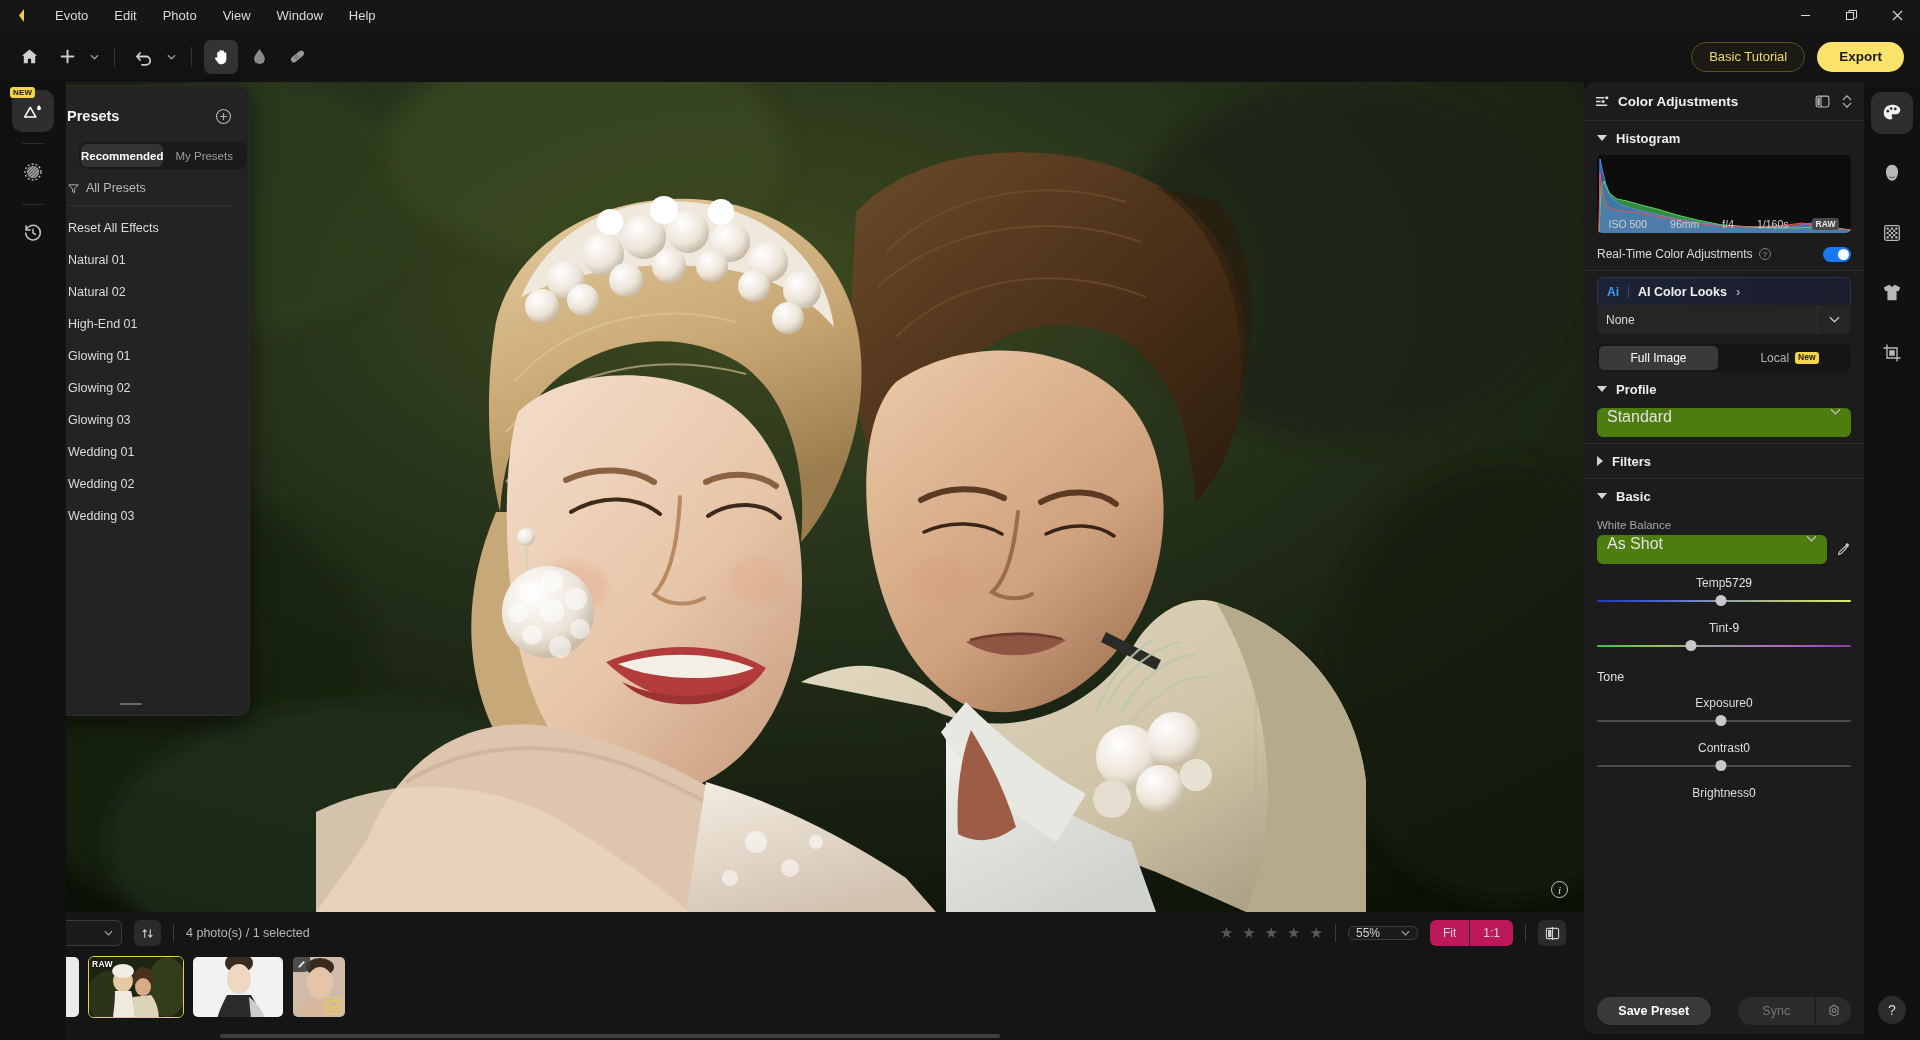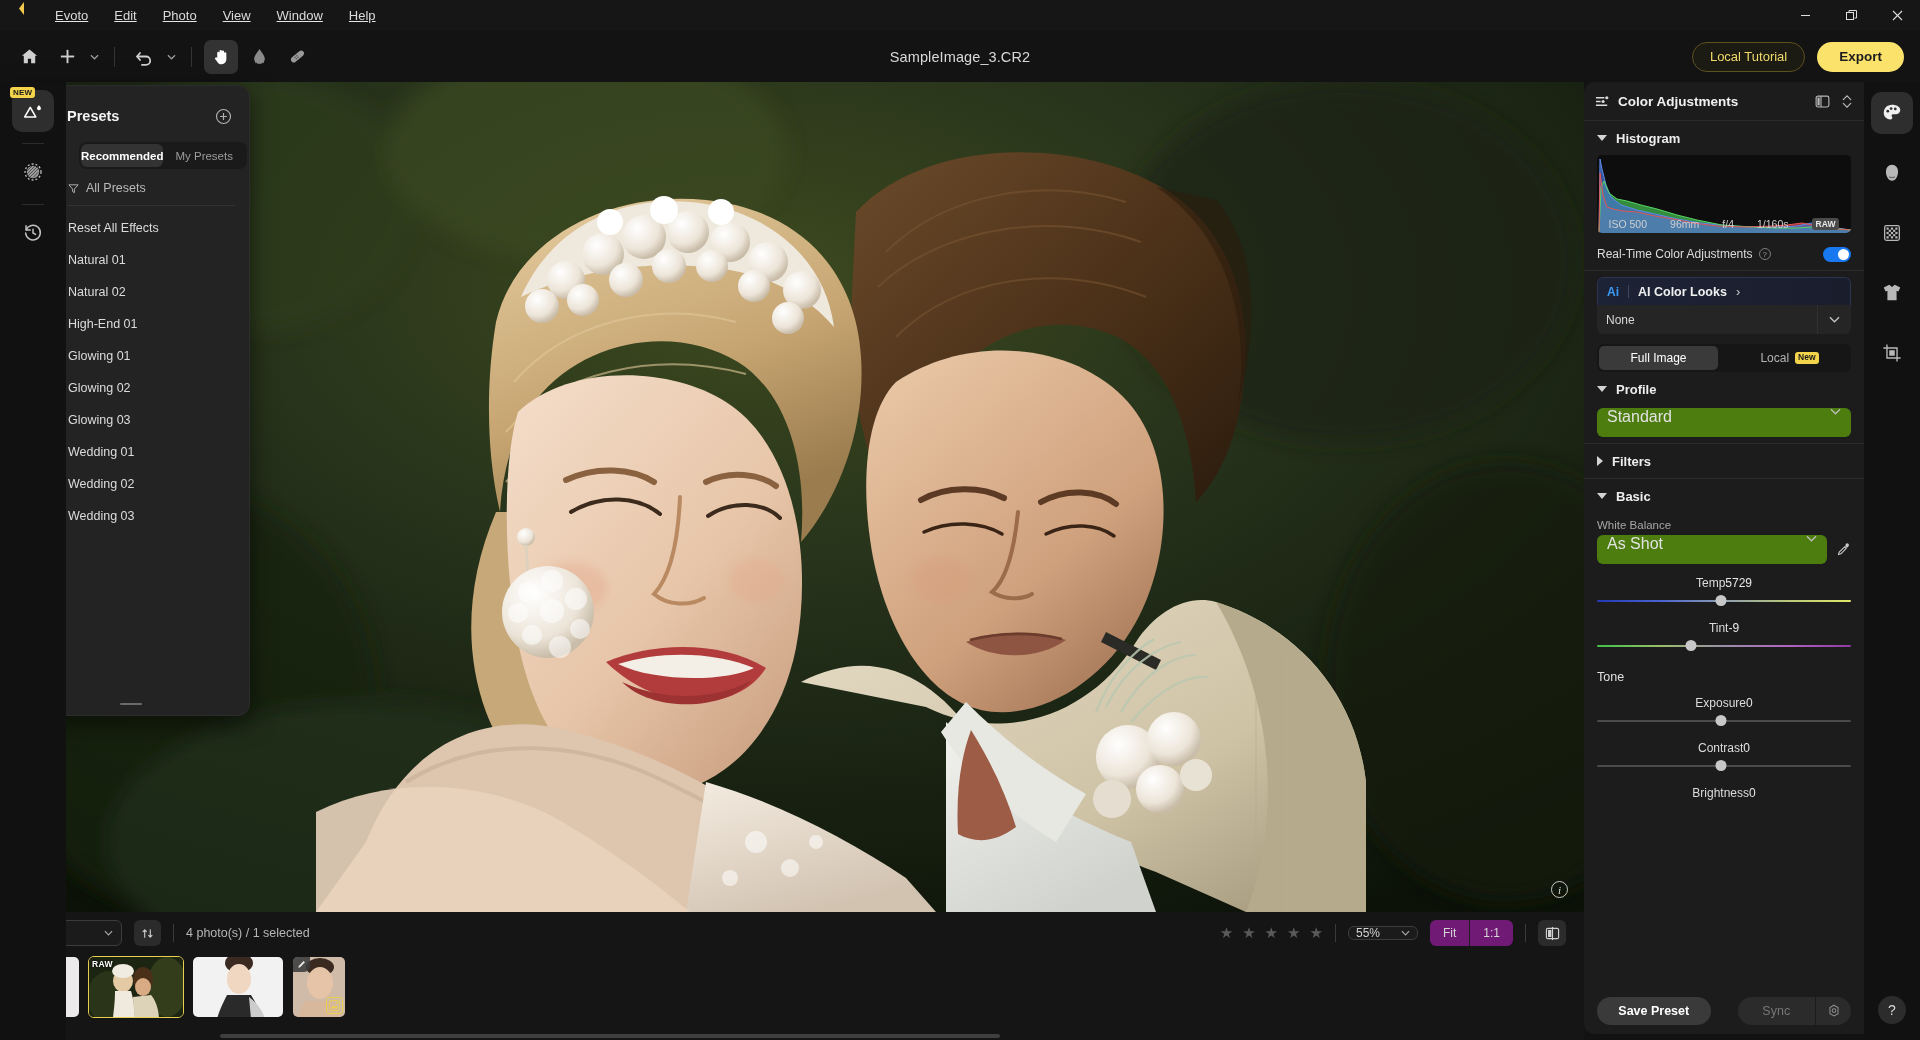--- a/index.html
+++ b/index.html
@@ -9,21 +9,21 @@
     font-family: "Liberation Sans", "DejaVu Sans", sans-serif;
     color: #e6e6e6;
     overflow: hidden;
     -webkit-font-smoothing: antialiased;
   }
   .app { position: relative; width: 1920px; height: 1040px; background: #121212; }
 
   
   .titlebar {
     position: absolute; top: 0; left: 0; width: 1920px; height: 31px;
-    background: #161616; display: flex; align-items: flex-start; text-decoration: underline;
+    background: #161616; display: flex; align-items: center;
   }
   .menu-logo {
     width: 16px; height: 16px; margin-left: 14px; margin-right: 12px;
     display: flex; align-items: center; justify-content: center;
   }
   .menu-logo svg { display: block; }
   .menu-item {
     font-size: 13px; color: #dadada; padding: 0 13px; line-height: 31px;
     cursor: default; white-space: nowrap;
   }
@@ -156,21 +156,21 @@
   .film-count { font-size: 12.5px; color: #b6b6b6; }
   .film-right {
     position: absolute; right: 18px; display: flex; align-items: center; gap: 12px;
   }
   .stars { display: flex; gap: 9px; color: #595959; font-size: 15px; }
   .zoom-sel {
     width: 70px; height: 14px; border: 1px solid #3c3c3c; border-radius: 6px;
     display: flex; align-items: center; justify-content: space-between;
     padding: 0 7px; font-size: 12px; color: #d3d3d3; background: #1b1b1b;
   }
-  .fitgrp { display: flex; background: #701a75; border-radius: 6px; height: 26px; overflow: hidden; }
+  .fitgrp { display: flex; background: #be185d; border-radius: 6px; height: 26px; overflow: hidden; }
   .fitgrp div { padding: 0 13px; display: flex; align-items: center; font-size: 12px; color: #d6d6d6; }
   .fitgrp div + div { border-left: 1px solid #1e1e1e; }
   .cmp-btn {
     width: 28px; height: 26px; border-radius: 6px; background: #2b2b2b;
     display: flex; align-items: center; justify-content: center; color: #d0d0d0;
   }
   .thumbs { display: flex; gap: 8px; padding: 2px 0 0 22px; align-items: flex-start; }
   .thumb {
     height: 62px; border-radius: 6px; position: relative; overflow: hidden;
     border: 1.5px solid transparent; flex: none;
@@ -401,24 +401,23 @@
           <g transform="rotate(-40 10 10)">
             <rect x="2" y="7" width="16" height="6" rx="3" fill="#9a9a9a"></rect>
             <circle cx="7.5" cy="9" r="0.7" fill="#4a4a4a"></circle>
             <circle cx="10" cy="9" r="0.7" fill="#4a4a4a"></circle>
             <circle cx="7.5" cy="11" r="0.7" fill="#4a4a4a"></circle>
             <circle cx="10" cy="11" r="0.7" fill="#4a4a4a"></circle>
           </g>
         </svg>
     </div>
 
-    <div class="doc-title">SampleImage_3.CR2</div>
 
     <div class="top-right">
-      <div class="btn-tutorial">Local Tutorial</div>
+      <div class="btn-tutorial">Basic Tutorial</div>
       <div class="btn-export">Export</div>
     </div>
   </div>
 
   <div class="left-rail">
     <div class="rail-btn active">
       <span class="new-badge">NEW</span>
       <svg width="22" height="22" viewBox="0 0 24 24">
           <path d="M3 18.5 L9 8 L15 18.5 Z" fill="none" stroke="#fff" stroke-width="1.7" stroke-linejoin="round"></path>
           <path d="M18.5 5.5 c1.6 2 2.2 2.7 2.2 3.5 a2.2 2.2 0 0 1-4.4 0 c0-.8 .6-1.5 2.2-3.5 Z" fill="#fff"></path>

